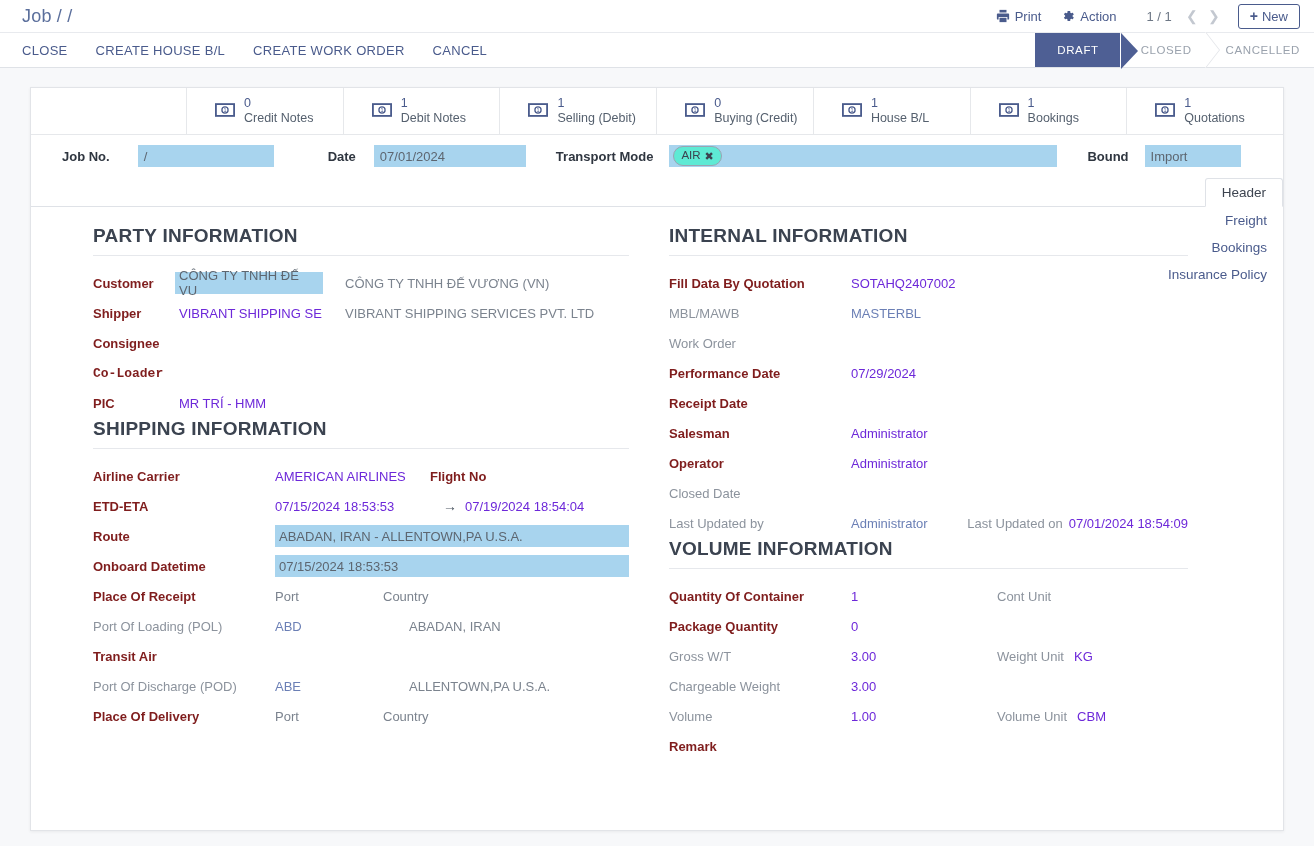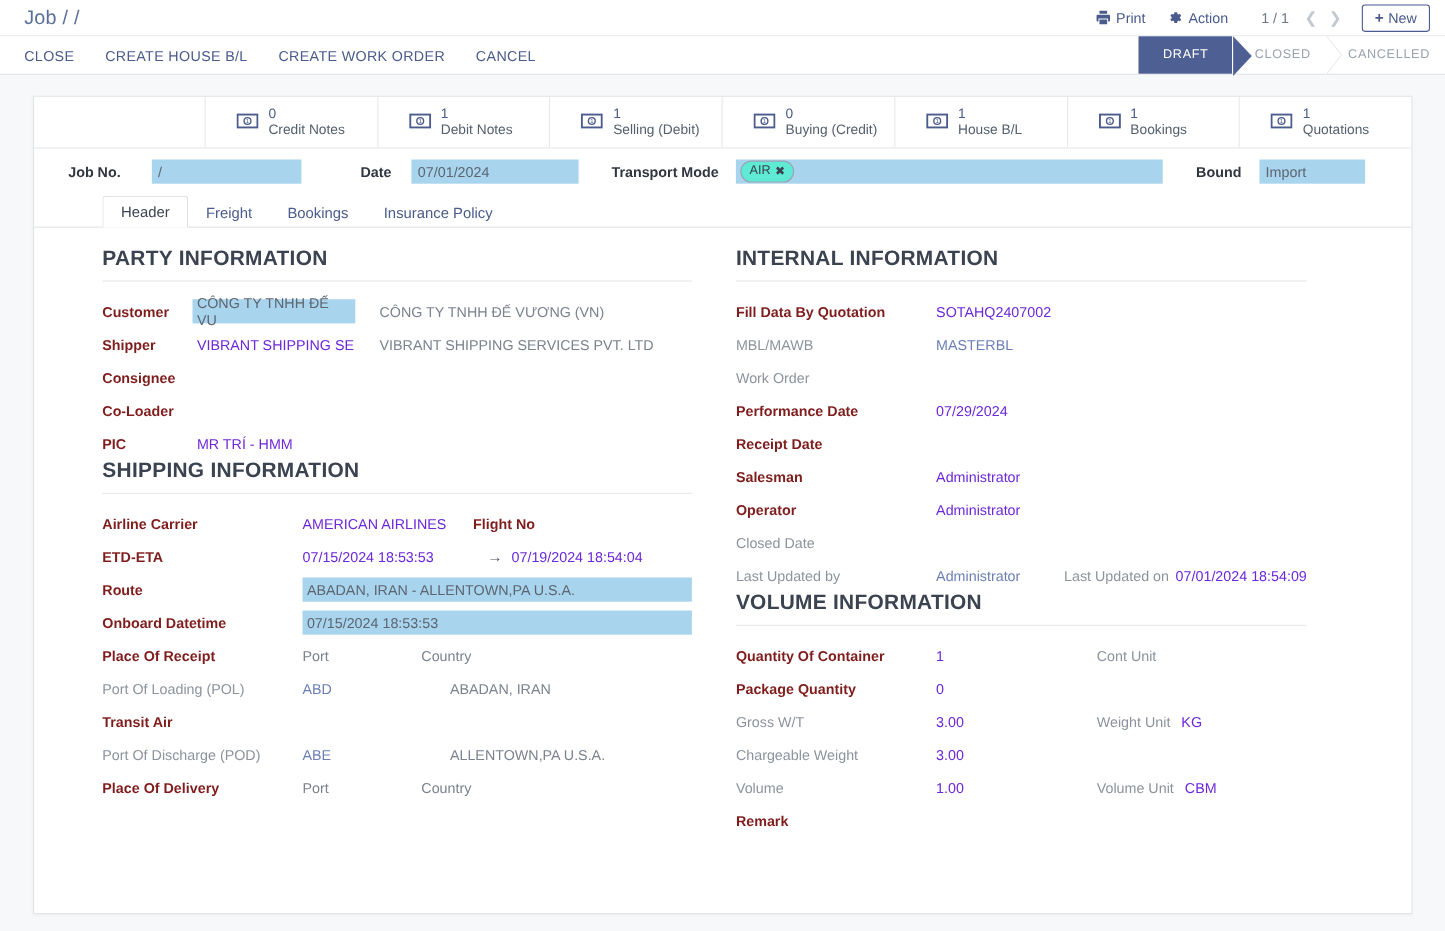--- a/index.html
+++ b/index.html
@@ -210,20 +210,21 @@
   }
   .tag .x { font-size: 11px; color: #3c4350; cursor: pointer; }
 
   
   .tabs {
     display: flex;
     align-items: flex-end;
     padding-left: 62px;
     height: 30px;
     border-bottom: 1px solid #dfe2e7;
+    flex-direction: column;
   }
   .tab {
     font-size: 13.5px;
     color: #4a5b8c;
     padding: 6px 16px;
     cursor: pointer;
     white-space: nowrap;
     position: relative;
     top: 1px;
   }
@@ -492,21 +493,21 @@
         <span class="val" style="width:148px; padding:0 4px;">VIBRANT SHIPPING SE</span>
         <span class="val2" style="margin-left:22px;">VIBRANT SHIPPING SERVICES PVT. LTD</span>
       </div>
 
       <div class="row">
         <span class="lab" style="width:82px;">Consignee</span>
         <span class="val" style="width:148px; padding:0 4px;"></span>
       </div>
 
       <div class="row">
-        <span class="lab" style="width:82px;">Co-Loader</span>
+        <span class="lab" style="width:82px;font-family:Liberation Mono, monospace;">Co-Loader</span>
         <span class="val" style="width:148px; padding:0 4px;"></span>
       </div>
 
       <div class="row">
         <span class="lab" style="width:82px;">PIC</span>
         <span class="val" style="width:148px; padding:0 4px;">MR TRÍ - HMM</span>
       </div>
 
       <div class="section-title spaced">SHIPPING INFORMATION</div>
 

